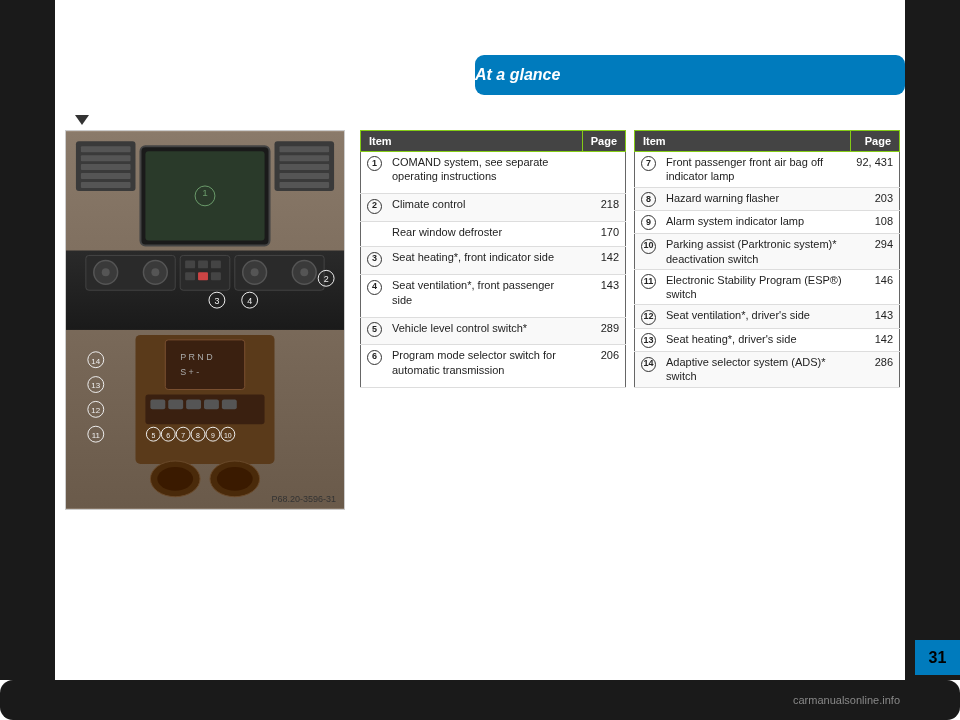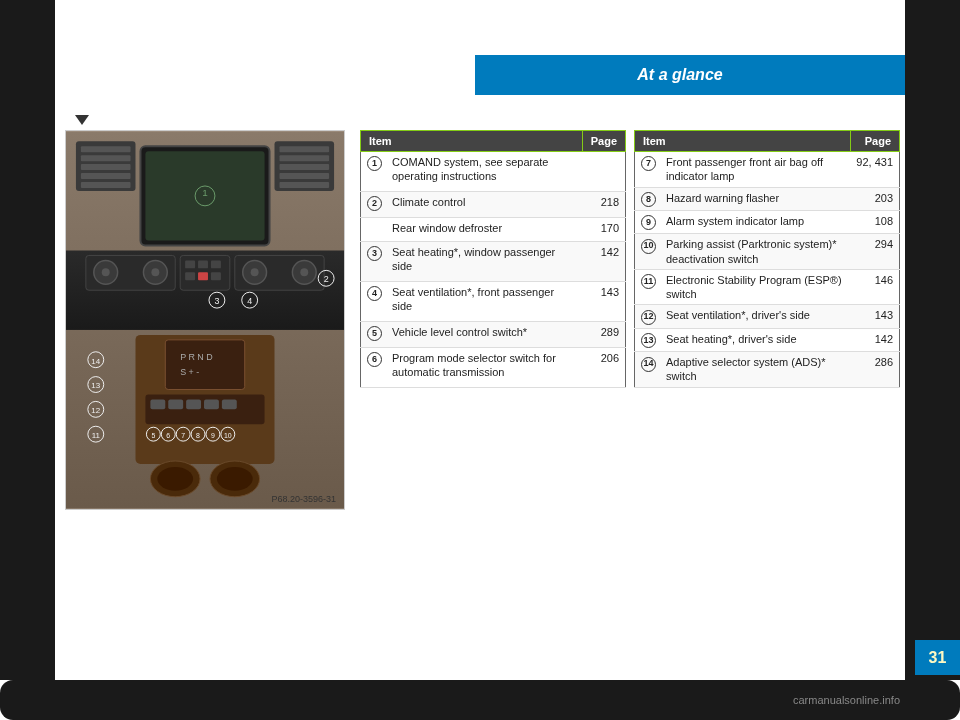--- a/index.html
+++ b/index.html
@@ -66,22 +66,23 @@
     
     .header-banner {
       position: absolute;
       top: 55px;
       right: 0;
       width: 430px;
       height: 40px;
       background: #007bbd;
       display: flex;
       align-items: center;
-      justify-content: center;
+      justify-content: flex-start;
       padding-right: 20px;
+      border-radius: 9px;
     }
     .header-title {
       color: #ffffff;
       font-size: 16px;
       font-weight: bold;
       font-style: italic;
     }
 
     
     .down-arrow {
@@ -189,21 +190,21 @@
     .page-number-box {
       position: absolute;
       bottom: 45px;
       right: 0;
       width: 45px;
       height: 35px;
       background: #007bbd;
       display: flex;
       align-items: center;
       justify-content: center;
-      color: #fef9c3;
+      color: #000000;
       font-size: 16px;
       font-weight: bold;
     }
   </style>
 </head>
 <body>
 
 <div class="page-content">
   <div class="left-margin"></div>
   <div class="right-margin"></div>
@@ -350,21 +351,21 @@
       <td>Climate control</td>
       <td class="page-num">218</td>
     </tr>
             <tr>
       <td></td>
       <td>Rear window defroster</td>
       <td class="page-num">170</td>
     </tr>
             <tr>
       <td><span class="circle-num">3</span></td>
-      <td>Seat heating*, window passenger side</td>
+      <td>Seat heating*, front indicator side</td>
       <td class="page-num">142</td>
     </tr>
             <tr>
       <td><span class="circle-num">4</span></td>
       <td>Seat ventilation*, front passenger side</td>
       <td class="page-num">143</td>
     </tr>
             <tr>
       <td><span class="circle-num">5</span></td>
       <td>Vehicle level control switch*</td>

